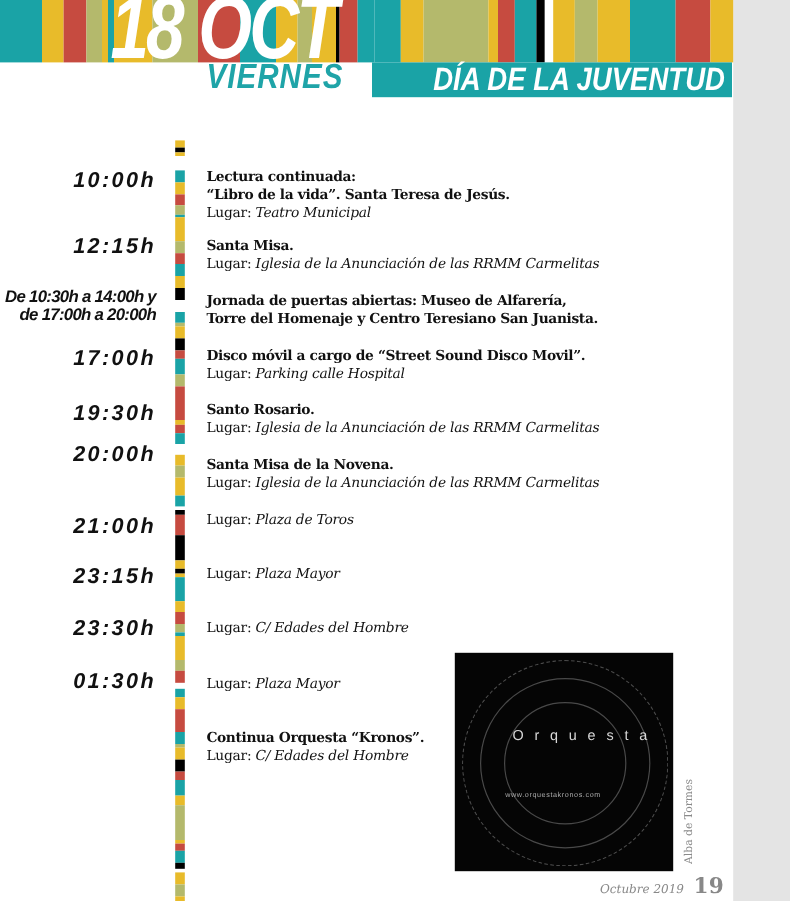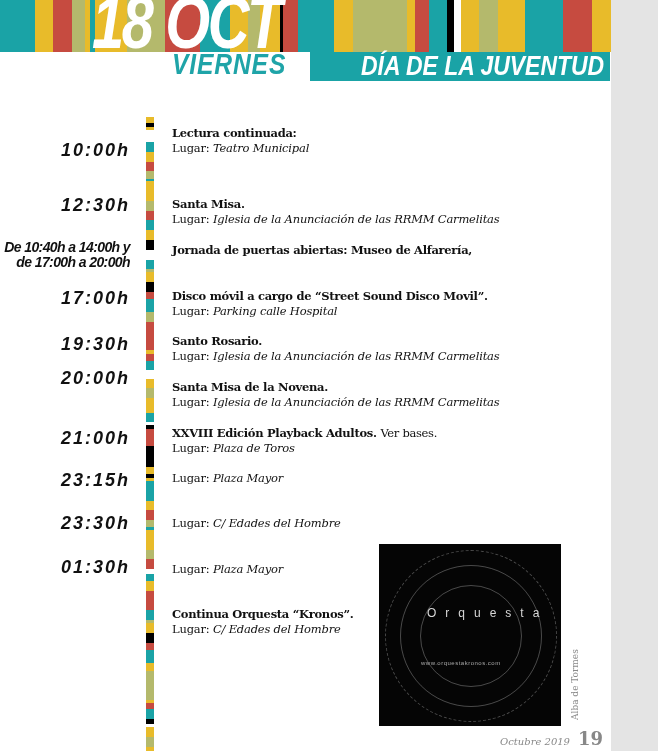--- a/index.html
+++ b/index.html
@@ -167,58 +167,59 @@
   <div class="seg" style="top:583px;height:3px;background:#e8bb2a"></div>
   <div class="seg" style="top:586px;height:6px;background:#c64b40"></div>
   <div class="seg" style="top:592px;height:10px;background:#1aa3a6"></div>
   <div class="seg" style="top:602px;height:5px;background:#000"></div>
   <div class="seg" style="top:610px;height:10px;background:#e8bb2a"></div>
   <div class="seg" style="top:620px;height:10px;background:#b4b96c"></div>
   <div class="seg" style="top:630px;height:4px;background:#e8bb2a"></div>
 </div>
 
 <div class="time" style="top:140px">10:00h</div>
-<div class="time" style="top:195px">12:30h</div>
+<div class="time" style="top:195px">12:15h</div>
 <div class="time range" style="top:240px">
-  <div>De 10:40h a 14:00h y</div>
+  <div>De 10:30h a 14:00h y</div>
   <div>de 17:00h a 20:00h</div>
 </div>
 <div class="time" style="top:288px">17:00h</div>
 <div class="time" style="top:334px">19:30h</div>
 <div class="time" style="top:368px">20:00h</div>
 <div class="time" style="top:428px">21:00h</div>
 <div class="time" style="top:470px">23:15h</div>
 <div class="time" style="top:513px">23:30h</div>
 <div class="time" style="top:557px">01:30h</div>
 
-<div class="event" style="top:126px">
+<div class="event" style="top:140px">
   <div class="title">Lectura continuada:</div>
+  <div class="title">“Libro de la vida”. Santa Teresa de Jesús.</div>
   <div class="place"><span>Lugar:</span> <i>Teatro Municipal</i></div>
 </div>
 <div class="event" style="top:197px">
   <div class="title">Santa Misa.</div>
   <div class="place"><span>Lugar:</span> <i>Iglesia de la Anunciación de las RRMM Carmelitas</i></div>
 </div>
 <div class="event" style="top:243px">
   <div class="title">Jornada de puertas abiertas: Museo de Alfarería,</div>
+  <div class="title">Torre del Homenaje y Centro Teresiano San Juanista.</div>
 </div>
 <div class="event" style="top:289px">
   <div class="title">Disco móvil a cargo de “Street Sound Disco Movil”.</div>
   <div class="place"><span>Lugar:</span> <i>Parking calle Hospital</i></div>
 </div>
 <div class="event" style="top:334px">
   <div class="title">Santo Rosario.</div>
   <div class="place"><span>Lugar:</span> <i>Iglesia de la Anunciación de las RRMM Carmelitas</i></div>
 </div>
 <div class="event" style="top:380px">
   <div class="title">Santa Misa de la Novena.</div>
   <div class="place"><span>Lugar:</span> <i>Iglesia de la Anunciación de las RRMM Carmelitas</i></div>
 </div>
 <div class="event" style="top:426px">
-  <div class="title"><span>XXVIII Edición Playback Adultos.</span> <span class="plain">Ver bases.</span></div>
   <div class="place"><span>Lugar:</span> <i>Plaza de Toros</i></div>
 </div>
 <div class="event" style="top:471px">
   <div class="place"><span>Lugar:</span> <i>Plaza Mayor</i></div>
 </div>
 <div class="event" style="top:516px">
   <div class="place"><span>Lugar:</span> <i>C/ Edades del Hombre</i></div>
 </div>
 <div class="event" style="top:562px">
   <div class="place"><span>Lugar:</span> <i>Plaza Mayor</i></div>

